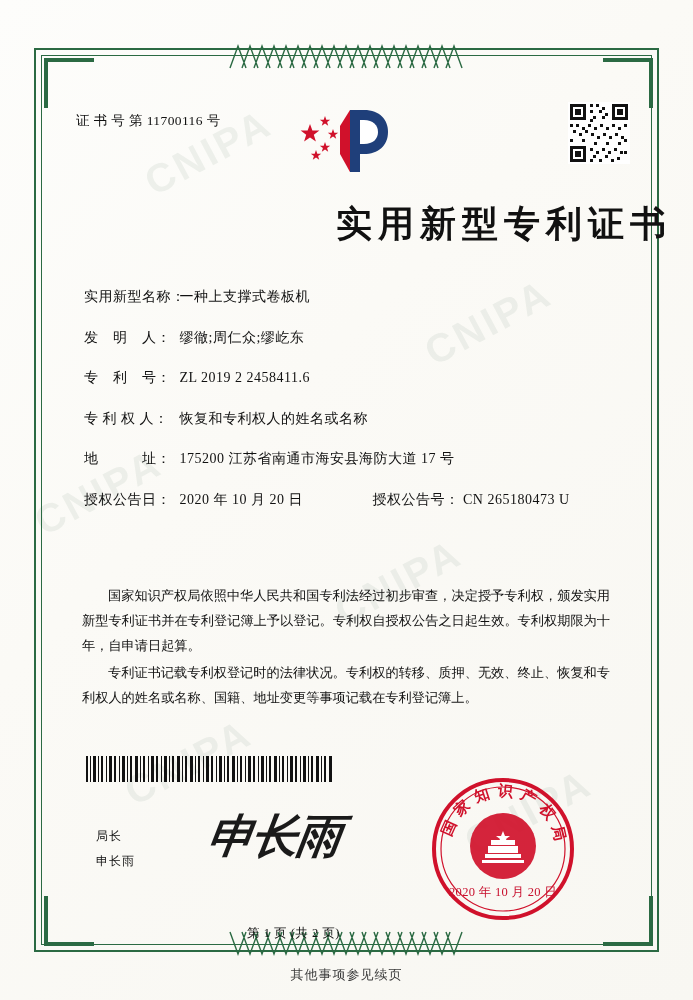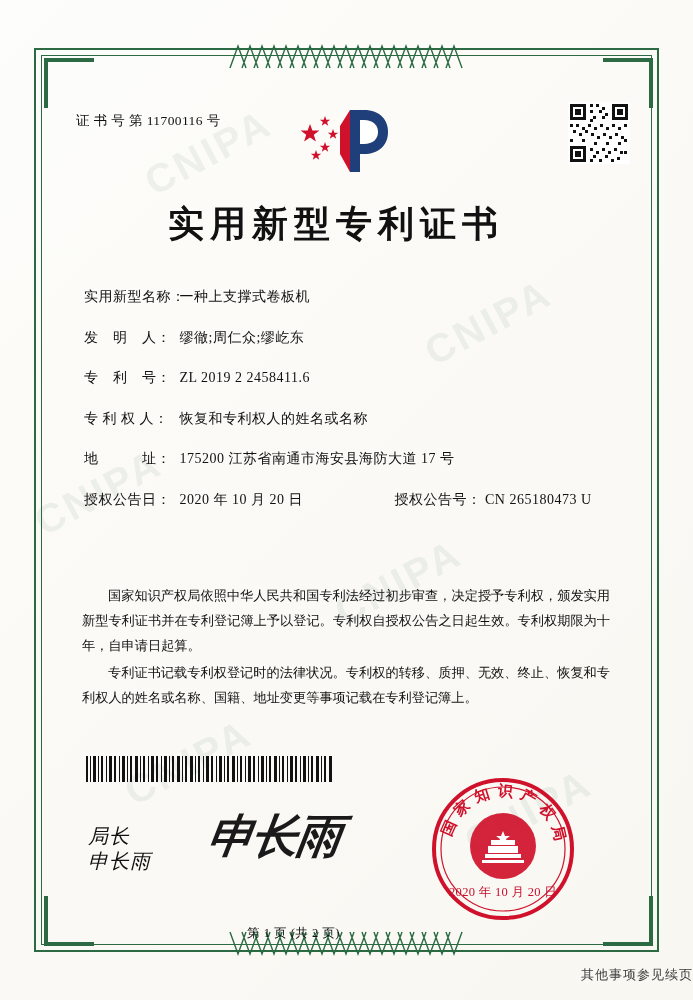--- a/index.html
+++ b/index.html
@@ -100,21 +100,21 @@
     position: absolute;
     left: 568px; top: 102px;
     width: 62px; height: 62px;
     background-color: #fff;
   }
 
   .title {
     position: absolute;
     left: 0; top: 200px;
     width: 672px;
-    text-align: center;
+    text-align: right;
     font-size: 36px;
     font-weight: bold;
     letter-spacing: 6px;
     color: #111;
     font-family: "Liberation Serif", "DejaVu Serif", serif;
   }
 
   
   .fields {
     position: absolute;
@@ -131,21 +131,21 @@
     display: inline-block;
     width: 92px;
     letter-spacing: 0.5px;
   }
   .fv {
     display: inline-block;
     letter-spacing: 0.5px;
   }
   .field-row.split .fl2 {
     display: inline-block;
-    margin-left: 88px;
+    margin-left: 66px;
     letter-spacing: 0.5px;
   }
 
   
   .body-text {
     position: absolute;
     left: 82px; top: 583px;
     width: 528px;
     font-size: 13.2px;
     line-height: 25px;
@@ -160,26 +160,25 @@
   
   .barcode {
     position: absolute;
     left: 86px; top: 756px;
     width: 246px; height: 26px;
   }
 
   
   .sig-label {
     position: absolute;
-    left: 88px; top: 824px;
-    font-size: 20px;
+    left: 96px; top: 824px;
+    font-size: 12px;
     line-height: 25px;
     letter-spacing: 1px;
     color: #111;
-    font-style: italic;
   }
   .sig-hand {
     position: absolute;
     left: 208px; top: 806px;
     width: 168px; height: 64px;
     font-family: "Liberation Serif", "DejaVu Serif", serif;
     font-size: 46px;
     font-style: italic;
     font-weight: bold;
     color: #1a1a1a;
@@ -212,21 +211,21 @@
     width: 587px;
     text-align: center;
     font-size: 12.5px;
     color: #111;
     letter-spacing: 0.5px;
   }
   .footer-note {
     position: absolute;
     left: 0; top: 966px;
     width: 693px;
-    text-align: right;
+    text-align: center;
     font-size: 13px;
     color: #3c3c3c;
     letter-spacing: 1px;
   }
 </style>
 </head>
 <body>
 
 <div class="page">
 

